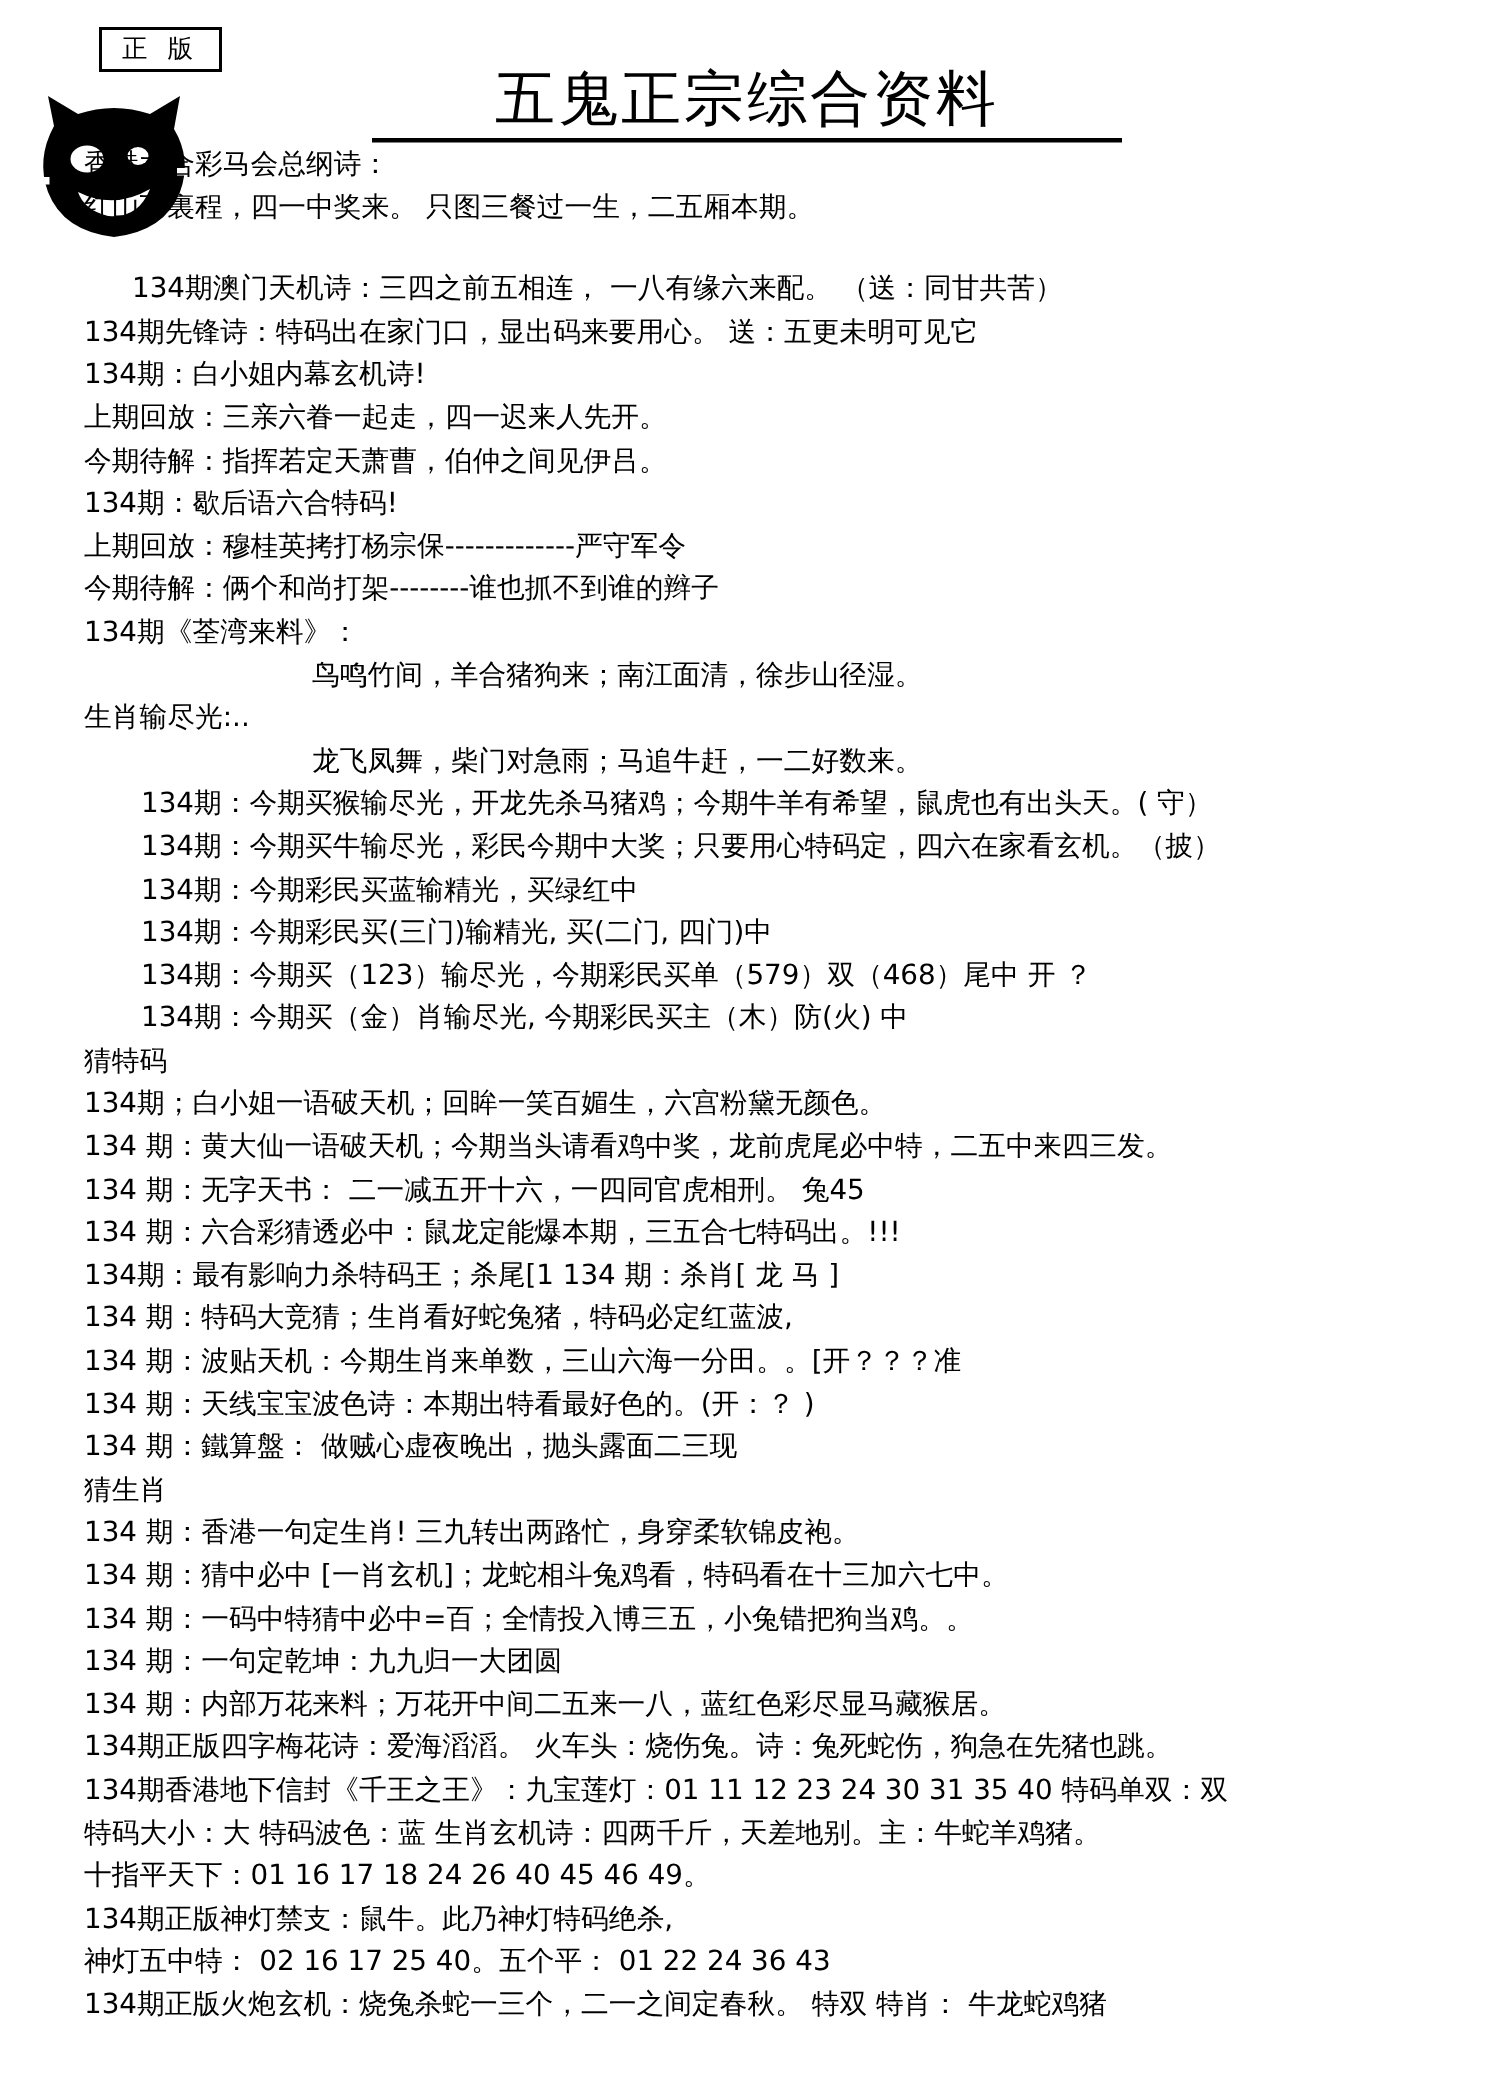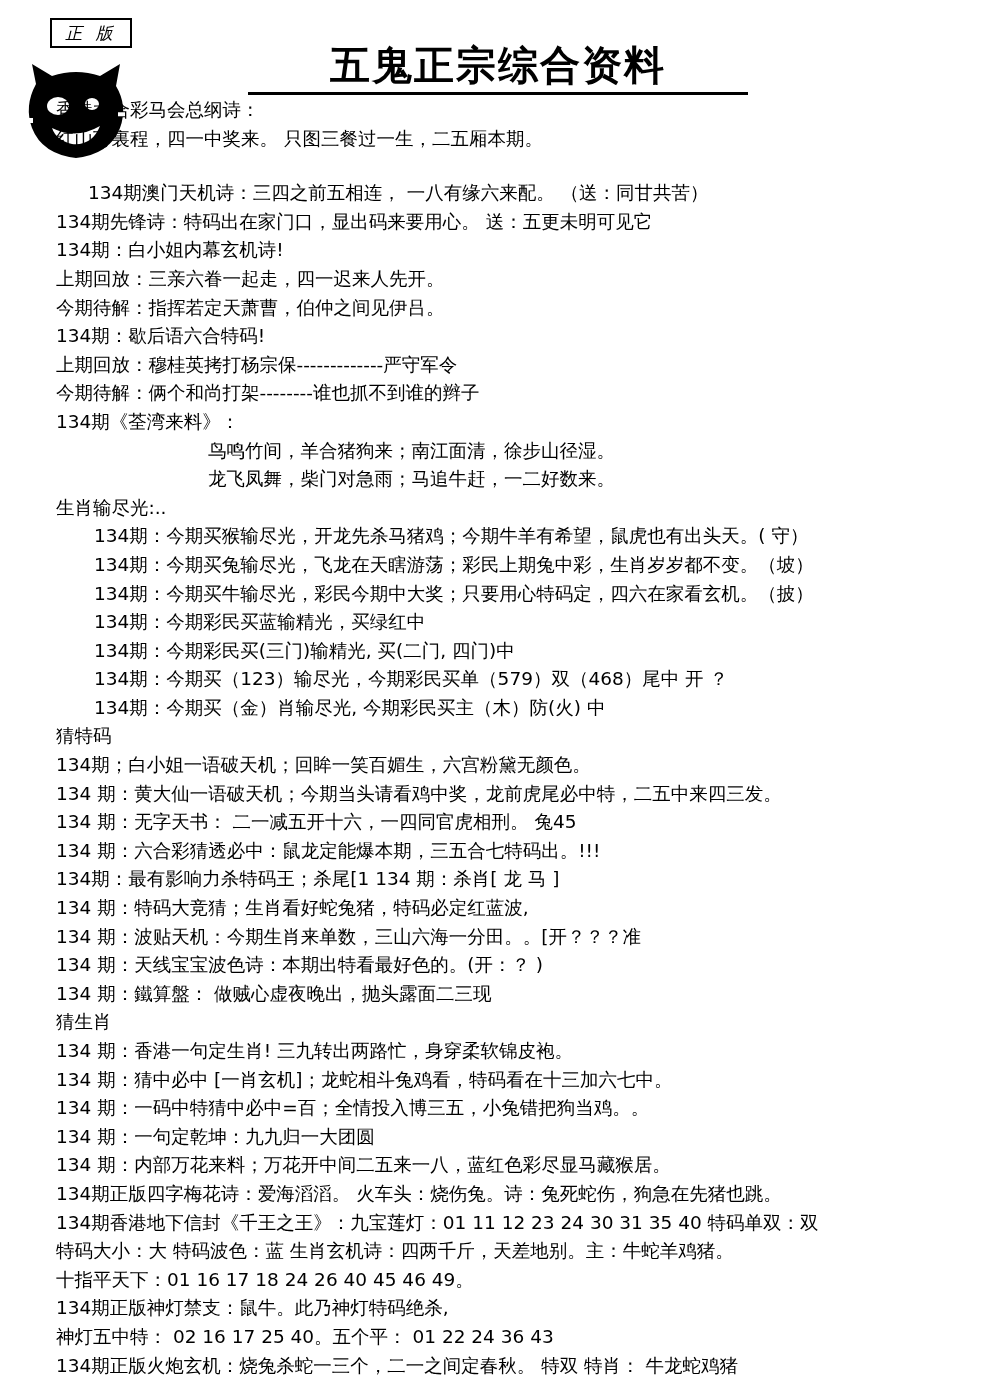--- a/index.html
+++ b/index.html
@@ -16,50 +16,49 @@
     overflow: hidden;
   }
   .page {
     position: relative;
     width: 996px;
     height: 1388px;
   }
   
   .badge {
     position: absolute;
-    left: 50px;
+    left: 66px;
     top: 18px;
     width: 82px;
     height: 30px;
     border: 2px solid #000;
     box-sizing: border-box;
     font-size: 17px;
     line-height: 26px;
     text-align: center;
     letter-spacing: 4px;
     background: #fff;
-    font-style: italic;
   }
   
   .logo {
     position: absolute;
     left: 22px;
     top: 62px;
     width: 108px;
     height: 98px;
   }
   
   .title {
     position: absolute;
     left: 0;
     top: 38px;
     width: 996px;
     text-align: center;
     font-size: 40px;
-    font-weight: bold;
+    font-weight: normal;
     letter-spacing: 2px;
     font-family: "DejaVu Sans", "Liberation Sans", sans-serif;
   }
   .title-underline {
     position: absolute;
     left: 248px;
     top: 92px;
     width: 500px;
     height: 3px;
     background: #000;
@@ -107,24 +106,23 @@
     <div class="ln indent1">134期澳门天机诗：三四之前五相连， 一八有缘六来配。  （送：同甘共苦）</div>
     <div class="ln">134期先锋诗：特码出在家门口，显出码来要用心。 送：五更未明可见它</div>
     <div class="ln">134期：白小姐内幕玄机诗!</div>
     <div class="ln">上期回放：三亲六眷一起走，四一迟来人先开。</div>
     <div class="ln">今期待解：指挥若定天萧曹，伯仲之间见伊吕。</div>
     <div class="ln">134期：歇后语六合特码!</div>
     <div class="ln">上期回放：穆桂英拷打杨宗保-------------严守军令</div>
     <div class="ln">今期待解：俩个和尚打架--------谁也抓不到谁的辫子</div>
     <div class="ln">134期《荃湾来料》：</div>
     <div class="ln indent3">鸟鸣竹间，羊合猪狗来；南江面清，徐步山径湿。</div>
+    <div class="ln">生肖输尽光:..</div>
     <div class="ln indent3">龙飞凤舞，柴门对急雨；马追牛赶，一二好数来。</div>
-    <div class="ln">生肖输尽光:..</div>
     <div class="ln indent2">134期：今期买猴输尽光，开龙先杀马猪鸡；今期牛羊有希望，鼠虎也有出头天。( 守）</div>
-    <div class="ln indent2">134期：今期买兔输尽光，飞龙在天瞎游荡；彩民上期兔中彩，生肖岁岁都不变。（坡）</div>
     <div class="ln indent2">134期：今期买牛输尽光，彩民今期中大奖；只要用心特码定，四六在家看玄机。（披）</div>
     <div class="ln indent2">134期：今期彩民买蓝输精光，买绿红中</div>
     <div class="ln indent2">134期：今期彩民买(三门)输精光, 买(二门, 四门)中</div>
     <div class="ln indent2">134期：今期买（123）输尽光，今期彩民买单（579）双（468）尾中 开 ？</div>
     <div class="ln indent2">134期：今期买（金）肖输尽光, 今期彩民买主（木）防(火) 中</div>
     <div class="ln">猜特码</div>
     <div class="ln">134期；白小姐一语破天机；回眸一笑百媚生，六宫粉黛无颜色。</div>
     <div class="ln">134 期：黄大仙一语破天机；今期当头请看鸡中奖，龙前虎尾必中特，二五中来四三发。</div>
     <div class="ln">134 期：无字天书：  二一减五开十六，一四同官虎相刑。  兔45</div>
     <div class="ln">134 期：六合彩猜透必中：鼠龙定能爆本期，三五合七特码出。!!!</div>

